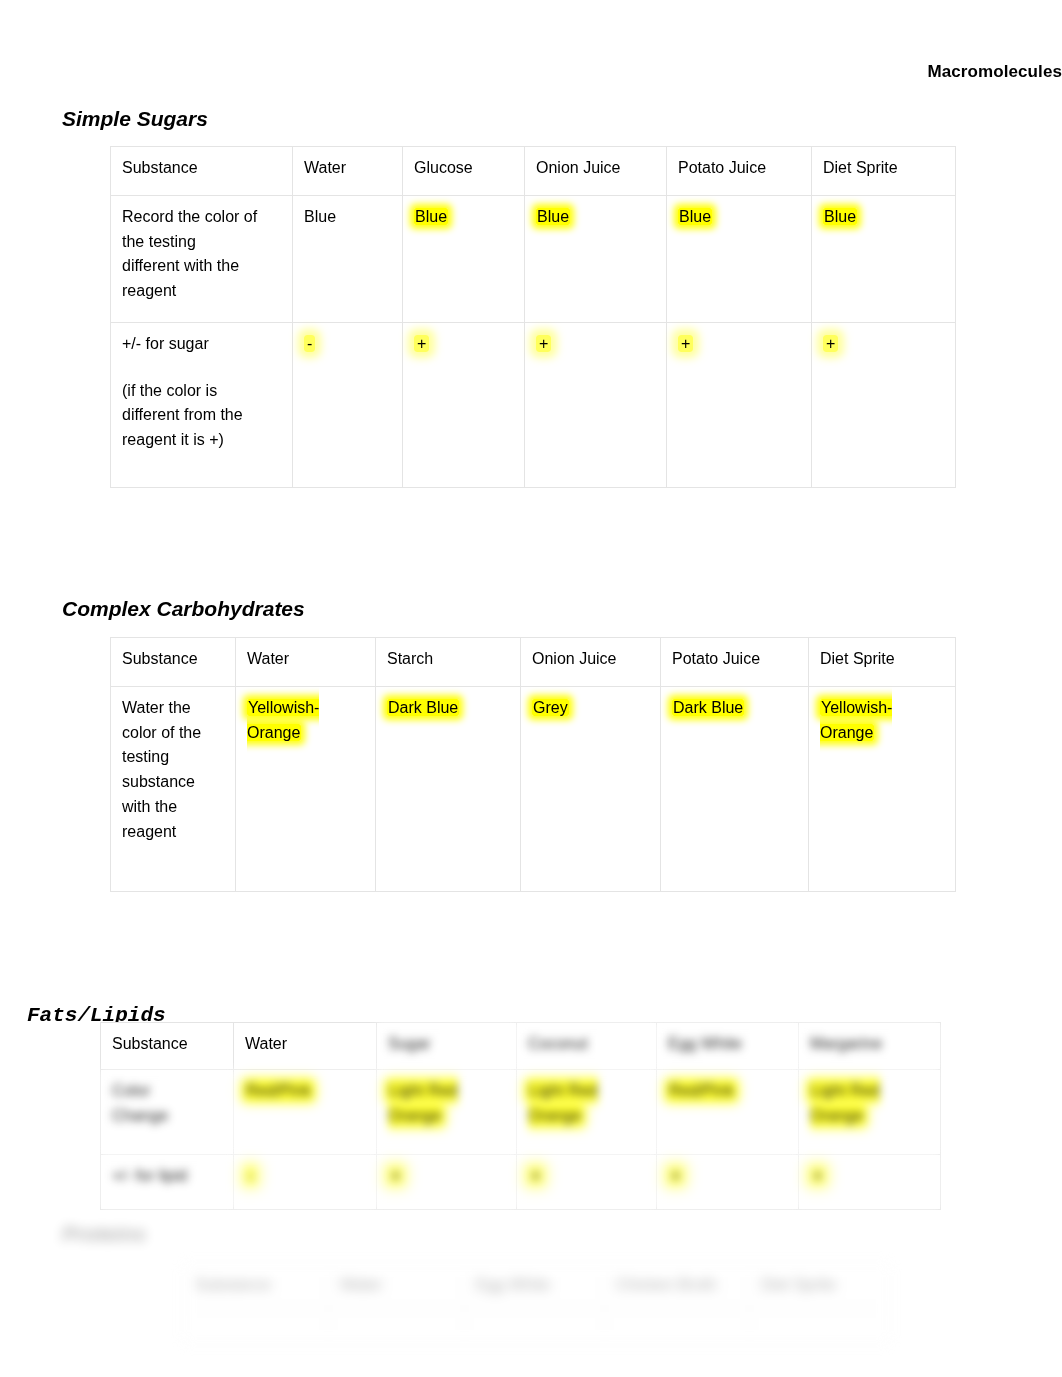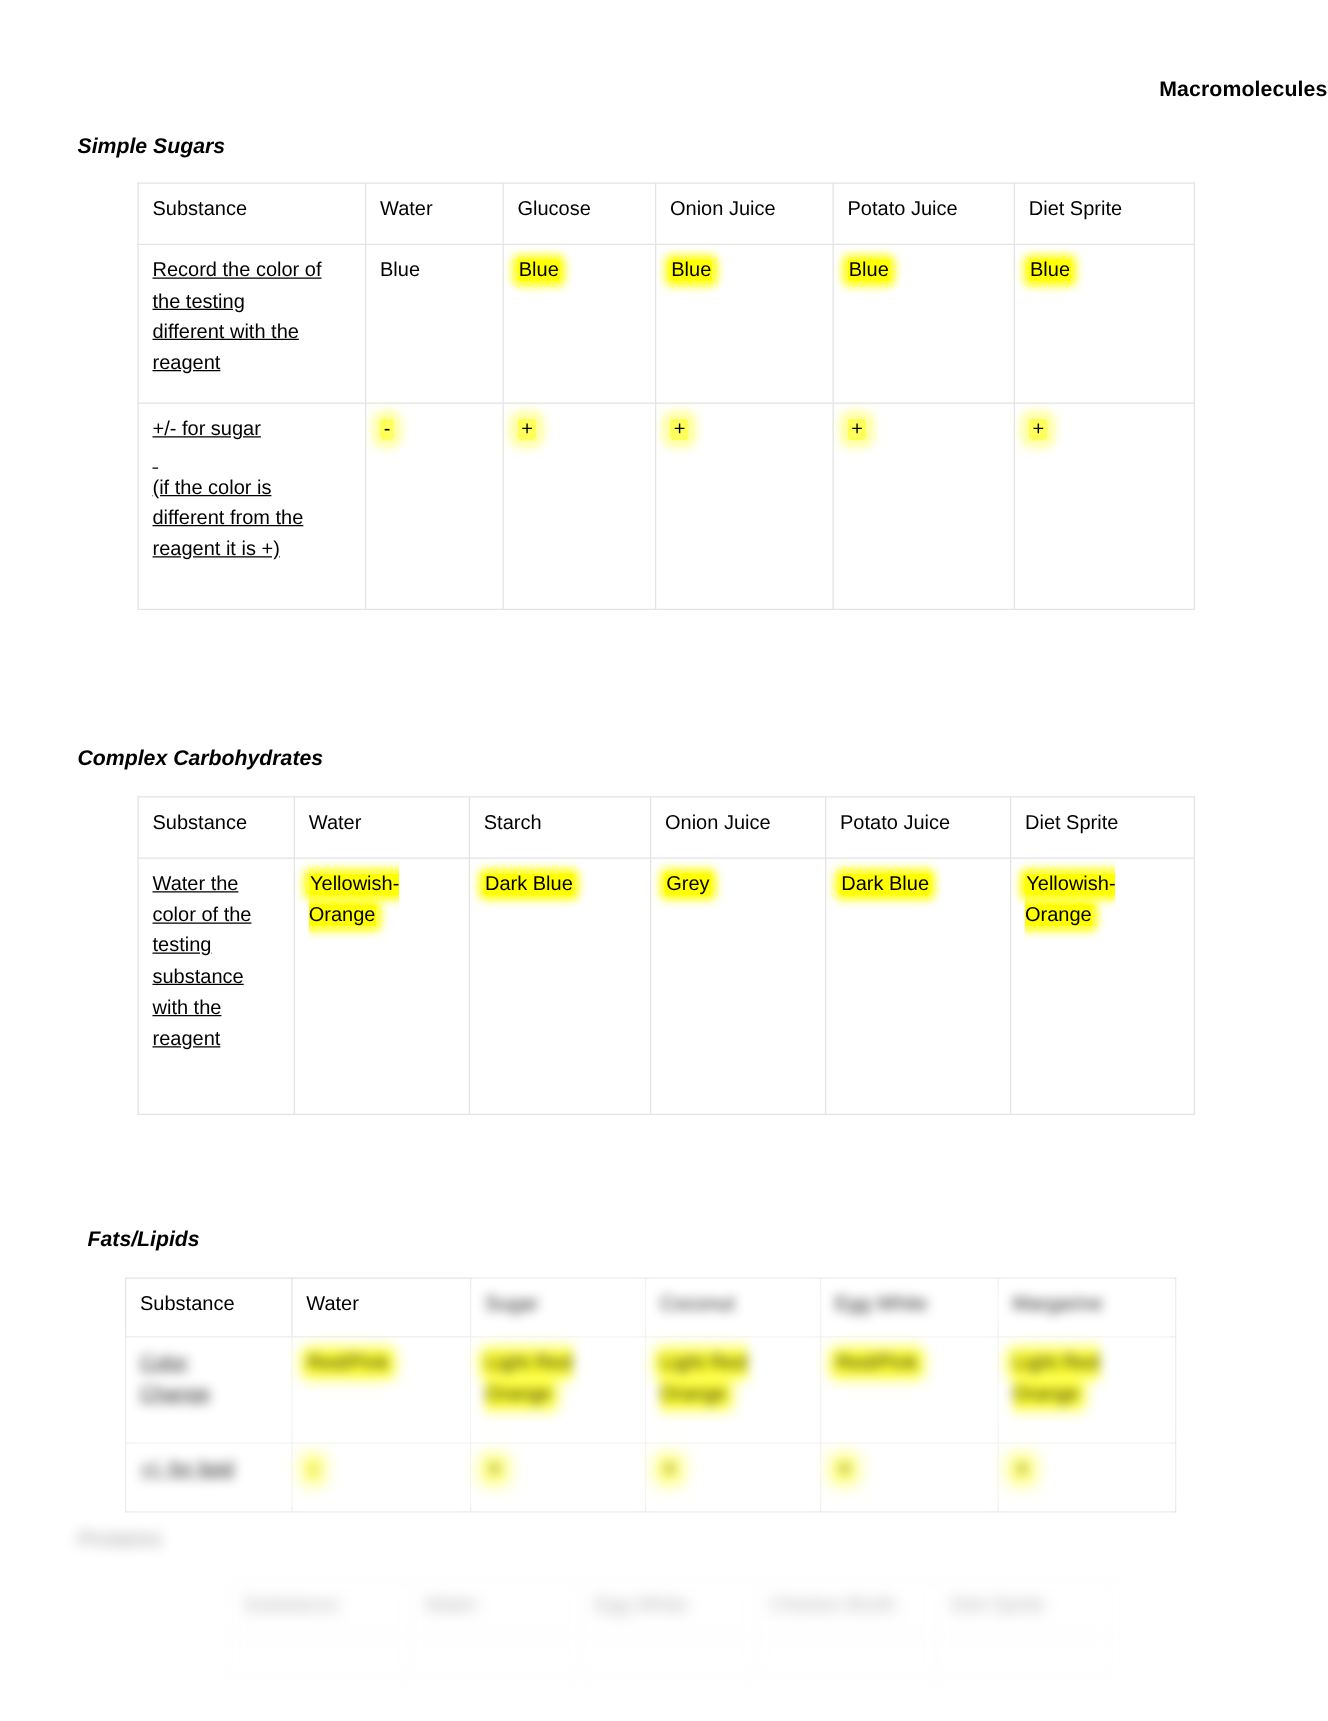--- a/index.html
+++ b/index.html
@@ -26,21 +26,21 @@
   .doc-title {
     text-align: right;
     font-size: 17px;
     font-weight: bold;
     margin: 0;
     padding-top: 62px;
     letter-spacing: 0.1px;
   }
 
   .section-heading {
-    font-size: 17px;
+    font-size: 21px;
     font-weight: bold;
     font-style: italic;
     margin: 0;
     padding-left: 62px;
   }
 
   
   table.datagrid {
     border-collapse: collapse;
     table-layout: fixed;
@@ -50,21 +50,21 @@
   table.datagrid td,
   table.datagrid th {
     border: 1px solid #e4e4e4;
     vertical-align: top;
     padding: 9px 10px 9px 11px;
     text-align: left;
     font-weight: normal;
     background: #ffffff;
   }
 
-  .cellline { display: block; text-decoration: underline; }
+  .cellline { display: block; }
 
   
   .hl {
     background: #ffff00;
     box-shadow: 0 0 7px 4px rgba(255,255,0,0.95);
     border-radius: 2px;
     padding: 0 1px;
   }
   .hl-sign {
     background: #ffff5c;
@@ -135,21 +135,21 @@
   #table-proteins .c0 { width: 145px; }
   #table-proteins .c1 { width: 136px; }
   #table-proteins .c2 { width: 140px; }
   #table-proteins .c3 { width: 145px; }
   #table-proteins .c4 { width: 140px; }
   #table-proteins .r-head td { height: 18px; padding-bottom: 10px; }
   #table-proteins .r1 td { height: 16px; }
   .blur-med    { filter: blur(4.2px); opacity: 0.85; }
   .blur-max    { filter: blur(5.6px); opacity: 0.30; }
 
-  #heading-fats-lipids { position: absolute; left: 0; top: 982px; padding-left: 70px; }
+  #heading-fats-lipids { position: absolute; left: 0; top: 1004px; padding-left: 27px; font-family: Liberation Mono, monospace; }
   #heading-proteins {
     position: absolute; left: 0; top: 1222px; padding-left: 62px;
   }
   #heading-simple-sugars { position: absolute; left: 0; top: 107px; }
   #heading-complex-carbs { position: absolute; left: 0; top: 597px; }
 </style>
 </head>
 <body>
 
 <div class="page">

